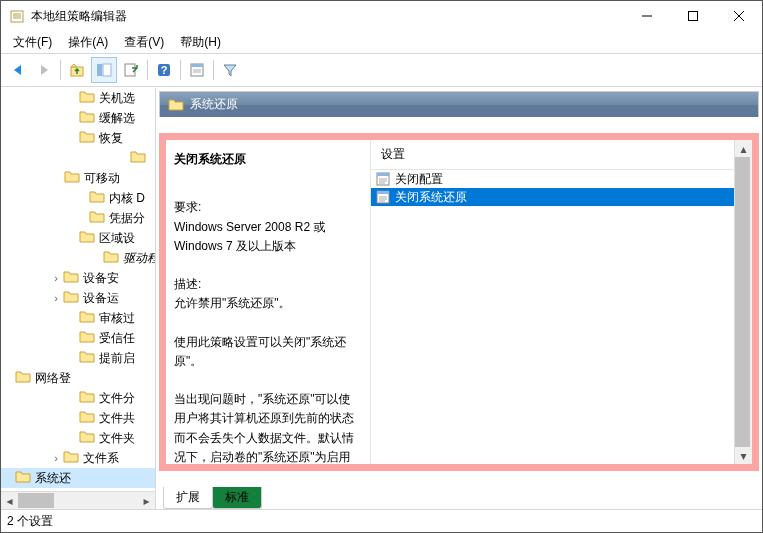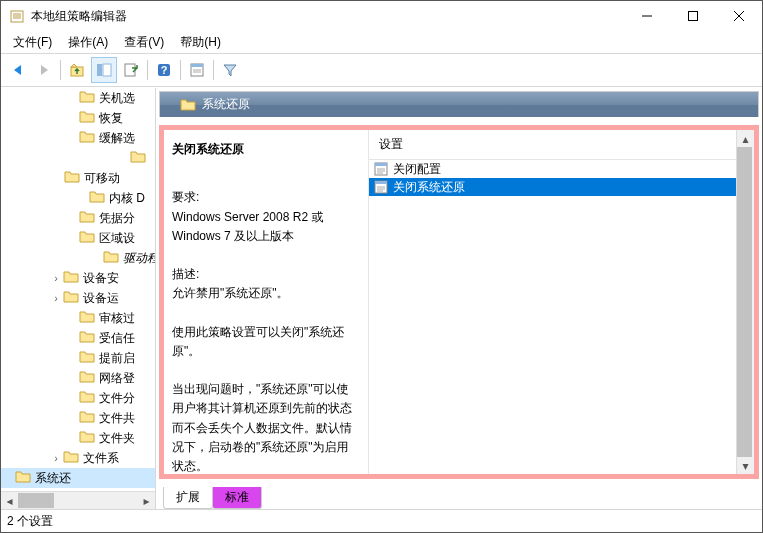--- a/index.html
+++ b/index.html
@@ -21,40 +21,40 @@
 .tree-inner{position:absolute;left:0;top:0;right:0}
 .treeitem{display:flex;align-items:center;height:20px;white-space:nowrap;overflow:hidden}
 .treeitem .exp{width:14px;text-align:center;color:#666;font-size:11px;flex-shrink:0}
 .treeitem .fo{width:16px;height:16px;margin-right:4px;flex-shrink:0}
 .treeitem.sel{background:#cce8ff}
 .hscroll{height:17px;background:#f0f0f0;border-top:1px solid #ddd;display:flex;align-items:center}
 .hscroll .arr{width:17px;height:15px;display:flex;align-items:center;justify-content:center;color:#555}
 .hscroll .track{flex:1;height:15px;background:#f0f0f0;position:relative}
 .hscroll .thumb{position:absolute;left:0;top:0;height:15px;background:#c2c2c2}
 .rightpane{flex:1;display:flex;flex-direction:column;min-height:0}
-.header{background:#5f7a99;color:#fff;padding:4px 20px;display:flex;align-items:center;border:1px solid #ccc;border-bottom:none;margin:3px 3px 0 3px;position:relative}
+.header{background:#5f7a99;color:#fff;padding:4px 8px;display:flex;align-items:center;border:1px solid #ccc;border-bottom:none;margin:3px 3px 0 3px;position:relative}
 .header:before{content:"";position:absolute;left:0;top:0;right:0;height:50%;background:linear-gradient(#8aa2bd,#6f89a5)}
 .header>*{position:relative}
 .header .fo{margin-right:6px}
-.body2{flex:1;display:flex;min-height:0;border:5px solid #fca5a5;margin:8px 3px;position:relative}
+.body2{flex:1;display:flex;min-height:0;border:7px solid #fca5a5;margin:16px 3px;position:relative}
 .desc{width:205px;padding:10px 8px;border-right:1px solid #e5e5e5;overflow:hidden;box-sizing:border-box;line-height:1.6}
 .desc .heading{font-weight:bold;margin-bottom:10px}
 .desc a{color:#0066cc;text-decoration:underline}
 .settings{flex:1;display:flex;flex-direction:column;min-height:0;overflow:hidden}
 .colhead{padding:6px 10px;border-bottom:1px solid #e5e5e5}
 .slist{flex:1;overflow:auto}
 .srow{display:flex;align-items:center;height:18px;padding:0 4px}
 .srow .ic{width:16px;height:16px;margin-right:4px;flex-shrink:0}
 .srow.sel{background:#0078d7;color:#fff}
 .vscroll{width:17px;background:#f0f0f0;border-left:1px solid #ddd;display:flex;flex-direction:column}
 .vscroll .arr{height:17px;display:flex;align-items:center;justify-content:center;color:#555}
 .vscroll .track{flex:1;position:relative}
 .vscroll .thumb{position:absolute;top:0;left:0;width:15px;background:#c2c2c2}
 .tabs{height:22px;display:flex;align-items:flex-start;margin:0 3px;padding-left:4px}
-.tabs .tab{padding:2px 12px;border:1px solid #ccc;border-top:none;background:#d946ef;border-radius:0 0 3px 3px;margin-right:-1px;position:relative}
+.tabs .tab{padding:2px 12px;border:1px solid #ccc;border-top:none;background:#15803d;border-radius:0 0 3px 3px;margin-right:-1px;position:relative}
 .tabs .tab.active{background:#fff;z-index:1}
 .status{height:22px;border-top:1px solid #d8d8d8;display:flex;align-items:center;padding:0 6px}
 svg{display:block}
 </style>
 </head>
 <body>
 
 <div class="window">
   <div class="titlebar">
     <span class="icon">
@@ -161,31 +161,31 @@
               </span>
               <span>关机选</span>
             </div>
             <div class="treeitem" style="padding-left: 64px;">
               <span class="exp"></span>
               <span class="fo">
                 <svg width="16" height="14">
                   <path d="M1 3 L1 12 L15 12 L15 4 L7 4 L6 2 L1 2 Z" fill="#fce79a" stroke="#caa53d"></path>
                 </svg>
               </span>
+              <span>缓解选</span>
+            </div>
+            <div class="treeitem" style="padding-left: 64px;">
+              <span class="exp"></span>
+              <span class="fo">
+                <svg width="16" height="14">
+                  <path d="M1 3 L1 12 L15 12 L15 4 L7 4 L6 2 L1 2 Z" fill="#fce79a" stroke="#caa53d"></path>
+                </svg>
+              </span>
               <span>恢复</span>
             </div>
-            <div class="treeitem" style="padding-left: 64px;">
-              <span class="exp"></span>
-              <span class="fo">
-                <svg width="16" height="14">
-                  <path d="M1 3 L1 12 L15 12 L15 4 L7 4 L6 2 L1 2 Z" fill="#fce79a" stroke="#caa53d"></path>
-                </svg>
-              </span>
-              <span>缓解选</span>
-            </div>
             <div class="treeitem" style="padding-left: 87px; gap: 28px;">
               <span class="exp"></span>
               <span class="fo">
                 <svg width="16" height="14">
                   <path d="M1 3 L1 12 L15 12 L15 4 L7 4 L6 2 L1 2 Z" fill="#fce79a" stroke="#caa53d"></path>
                 </svg>
               </span>
               <span>脚本</span>
             </div>
             <div class="treeitem" style="padding-left: 49px;">
@@ -199,21 +199,21 @@
             </div>
             <div class="treeitem" style="padding-left: 64px; justify-content: center;">
               <span class="exp"></span>
               <span class="fo">
                 <svg width="16" height="14">
                   <path d="M1 3 L1 12 L15 12 L15 4 L7 4 L6 2 L1 2 Z" fill="#fce79a" stroke="#caa53d"></path>
                 </svg>
               </span>
               <span>内核 D</span>
             </div>
-            <div class="treeitem" style="padding-left: 64px;">
+            <div class="treeitem" style="padding-left: 64px; justify-content: center;">
               <span class="exp"></span>
               <span class="fo">
                 <svg width="16" height="14">
                   <path d="M1 3 L1 12 L15 12 L15 4 L7 4 L6 2 L1 2 Z" fill="#fce79a" stroke="#caa53d"></path>
                 </svg>
               </span>
               <span>凭据分</span>
             </div>
             <div class="treeitem" style="padding-left: 64px;">
               <span class="exp"></span>
@@ -271,21 +271,21 @@
             </div>
             <div class="treeitem" style="padding-left: 64px;">
               <span class="exp"></span>
               <span class="fo">
                 <svg width="16" height="14">
                   <path d="M1 3 L1 12 L15 12 L15 4 L7 4 L6 2 L1 2 Z" fill="#fce79a" stroke="#caa53d"></path>
                 </svg>
               </span>
               <span>提前启</span>
             </div>
-            <div class="treeitem" style="padding-left: 64px;">
+            <div class="treeitem" style="">
               <span class="exp"></span>
               <span class="fo">
                 <svg width="16" height="14">
                   <path d="M1 3 L1 12 L15 12 L15 4 L7 4 L6 2 L1 2 Z" fill="#fce79a" stroke="#caa53d"></path>
                 </svg>
               </span>
               <span>网络登</span>
             </div>
             <div class="treeitem" style="padding-left: 64px;">
               <span class="exp"></span>

